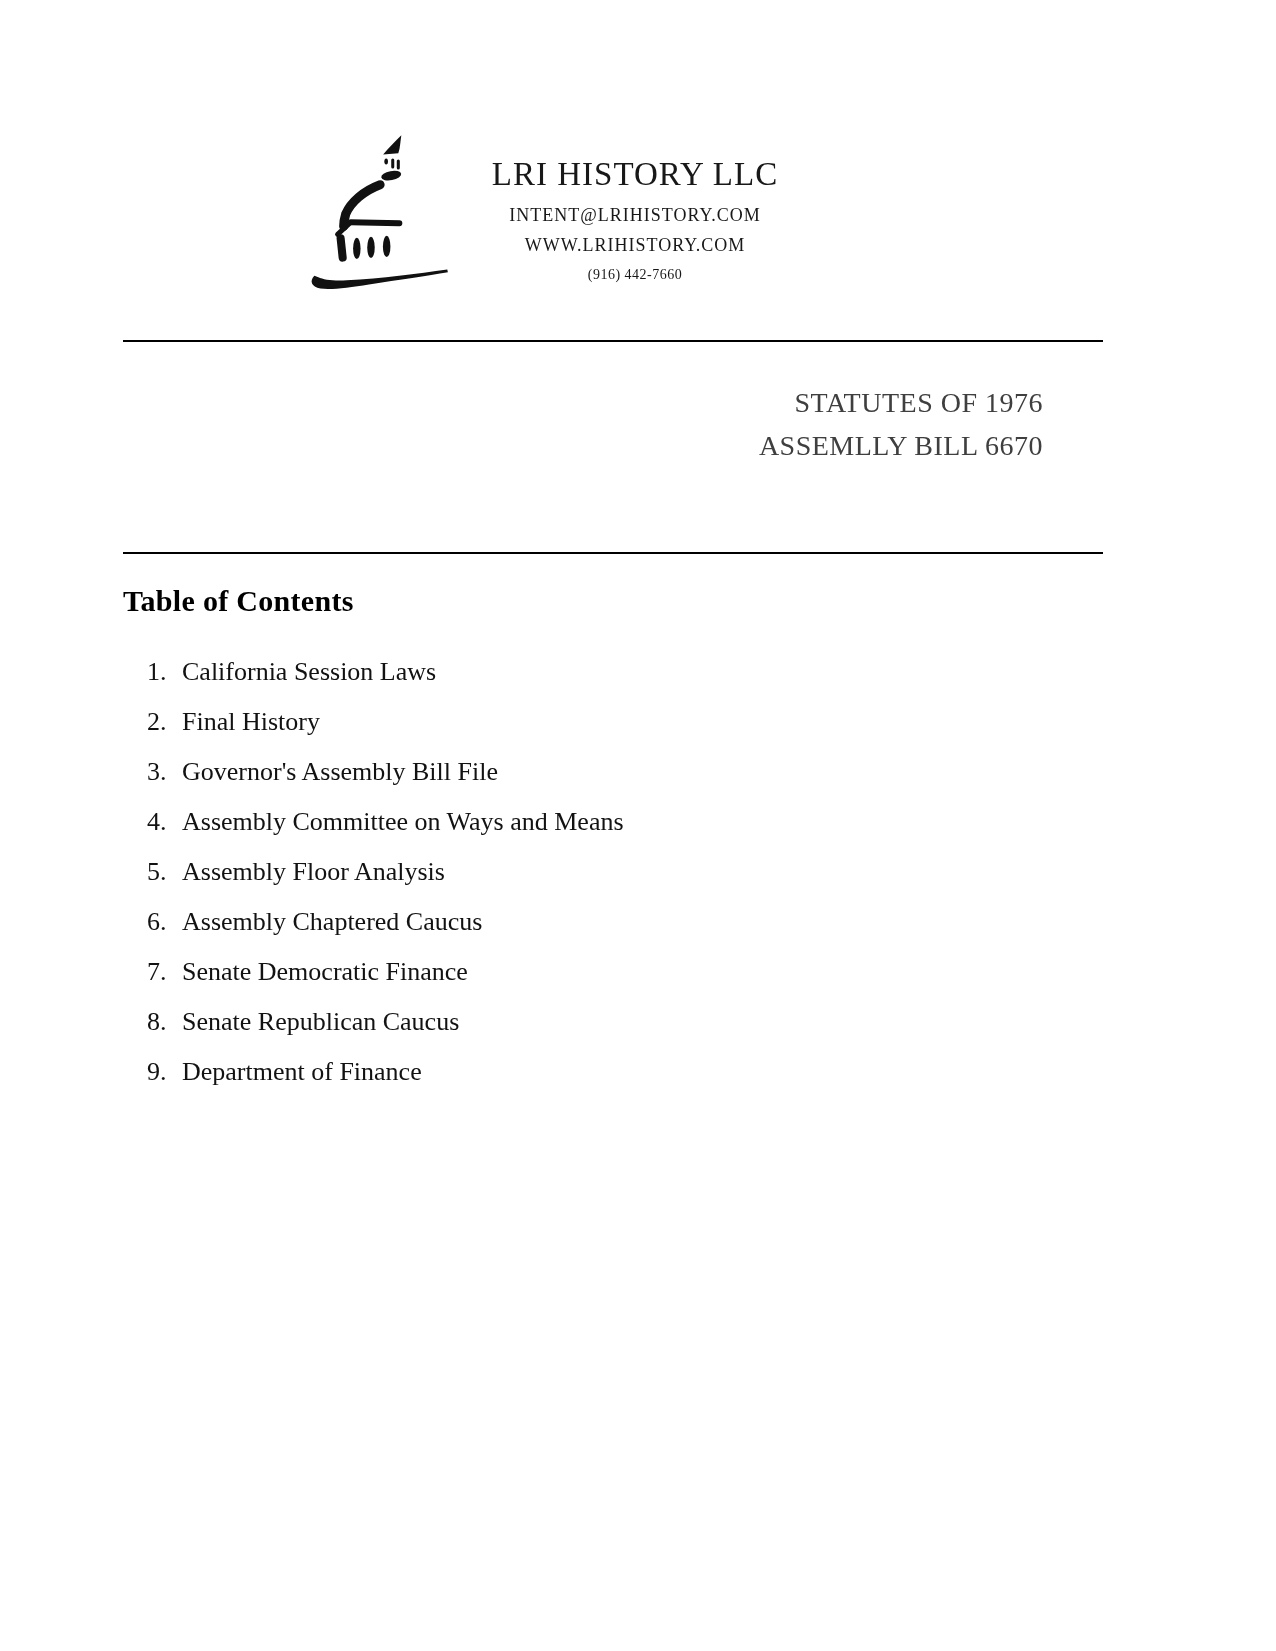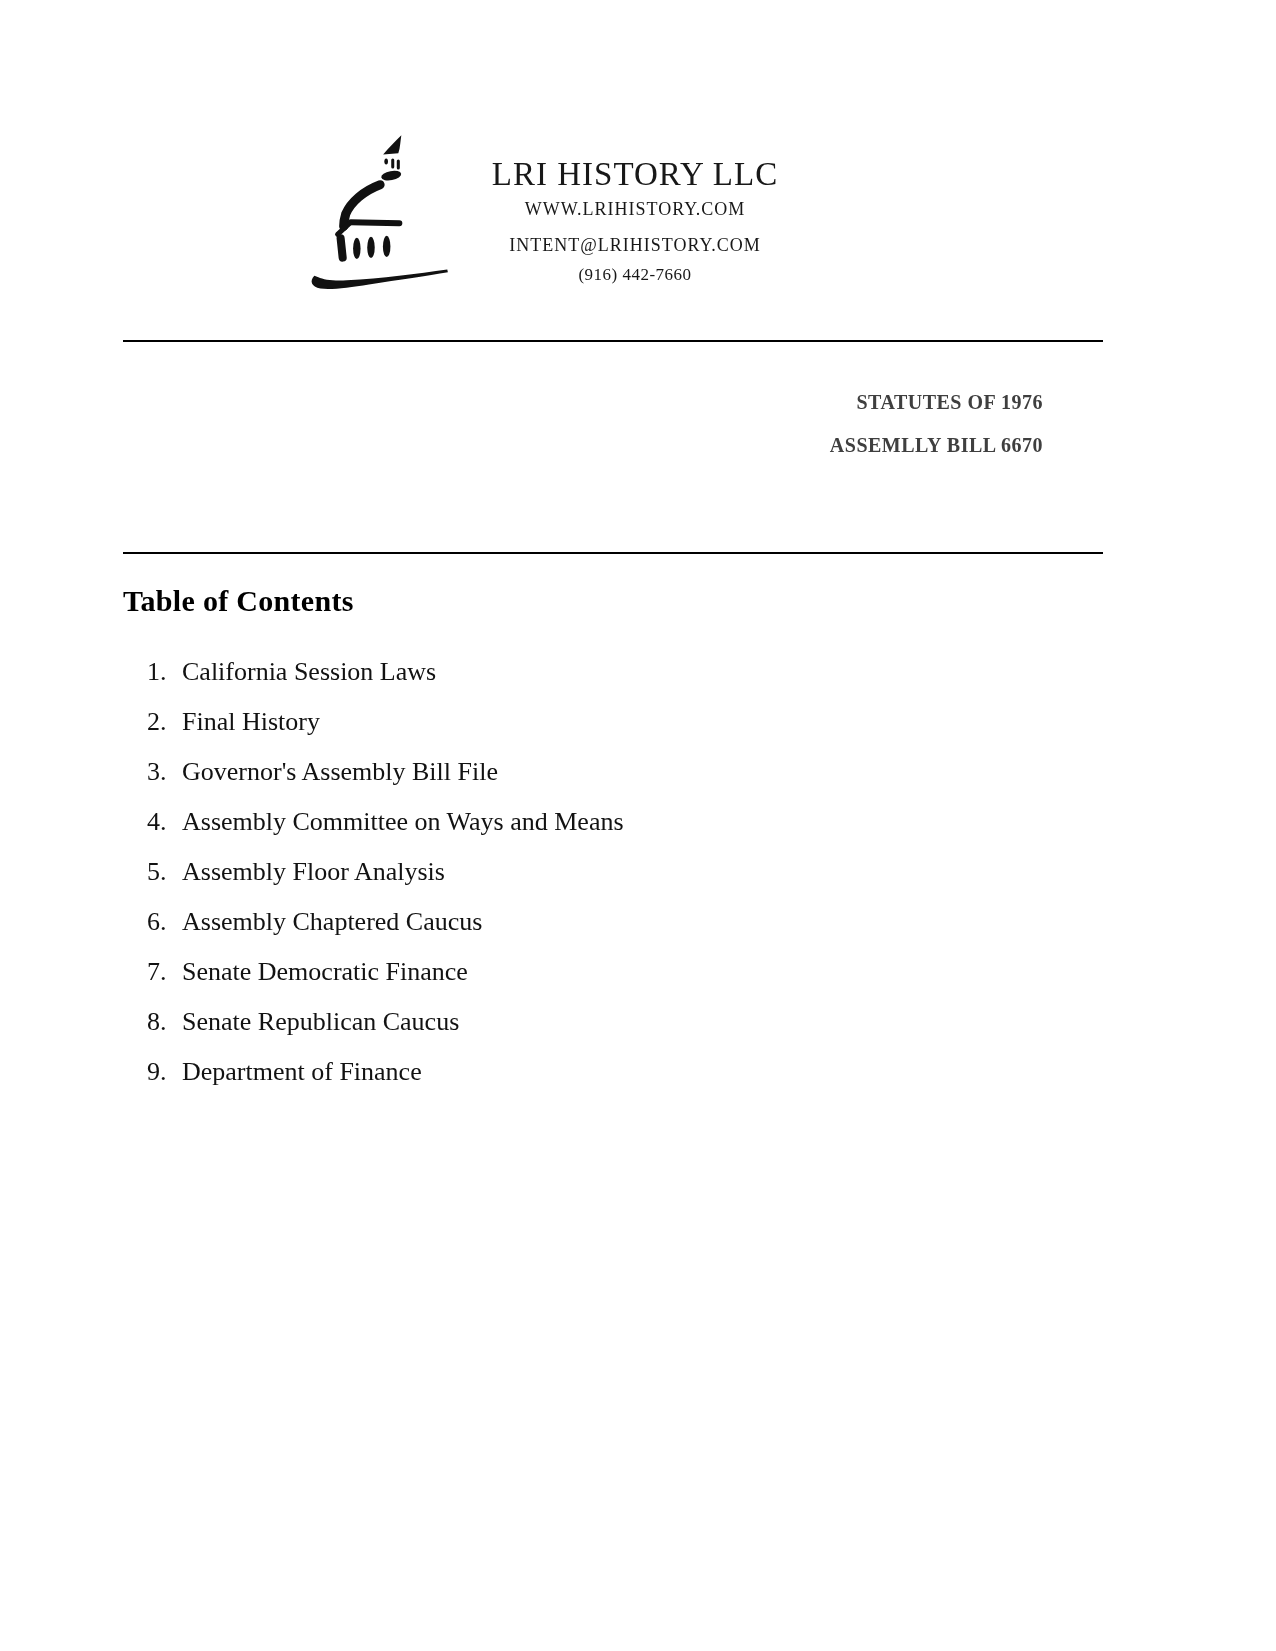--- a/index.html
+++ b/index.html
@@ -40,21 +40,21 @@
     white-space: nowrap;
   }
   .contact-line {
     font-size: 18px;
     line-height: 30px;
     letter-spacing: 1px;
     color: #181818;
     white-space: nowrap;
   }
   .contact-line.first { margin-top: 6px; }
-  .contact-line.phone { font-size: 17px; letter-spacing: 0.5px; font-family: Liberation Serif, serif; }
+  .contact-line.phone { font-size: 14px; letter-spacing: 0.5px; font-family: Liberation Serif, serif; }
 
   
   .rule {
     position: absolute;
     left: 123px;
     width: 980px;
     height: 2px;
     background: #000000;
   }
   .rule.top { top: 340px; }
@@ -62,22 +62,22 @@
 
   
   .title-block {
     position: absolute;
     left: 543px;
     top: 381px;
     width: 500px;
     text-align: right;
   }
   .title-line {
-    font-size: 20px;
-    font-weight: bold;
+    font-size: 28px;
+    font-weight: normal;
     line-height: 43px;
     letter-spacing: 0.5px;
     white-space: pre;
   }
 
   
   .toc-heading {
     position: absolute;
     left: 123px;
     top: 584px;
@@ -138,22 +138,22 @@
       <ellipse cx="99.5" cy="123" rx="3.7" ry="10.5"></ellipse>
     </g>
 
     <path d="M28,152 C23,157 25,163 34,164.5 C45,166 62,163.5 82,160.5
              C112,156 140,152 160,148.5 L159.4,145.8 C130,150 95,154.5 60,156.5
              C47,157.2 37,156 32,153.5 Z" fill="#111111"></path>
   </svg>
 
   <div class="header-text">
     <div class="company-name">LRI HISTORY LLC</div>
+    <div class="contact-line first">INTENT@LRIHISTORY.COM</div>
     <div class="contact-line">WWW.LRIHISTORY.COM</div>
-    <div class="contact-line first">INTENT@LRIHISTORY.COM</div>
     <div class="contact-line phone">(916) 442-7660</div>
   </div>
 
   <div class="rule top"></div>
 
   <div class="title-block" style="color:#3f3f3f">
     <div class="title-line">STATUTES OF 1976</div>
     <div class="title-line">ASSEMLLY BILL 6670</div>
   </div>
 

